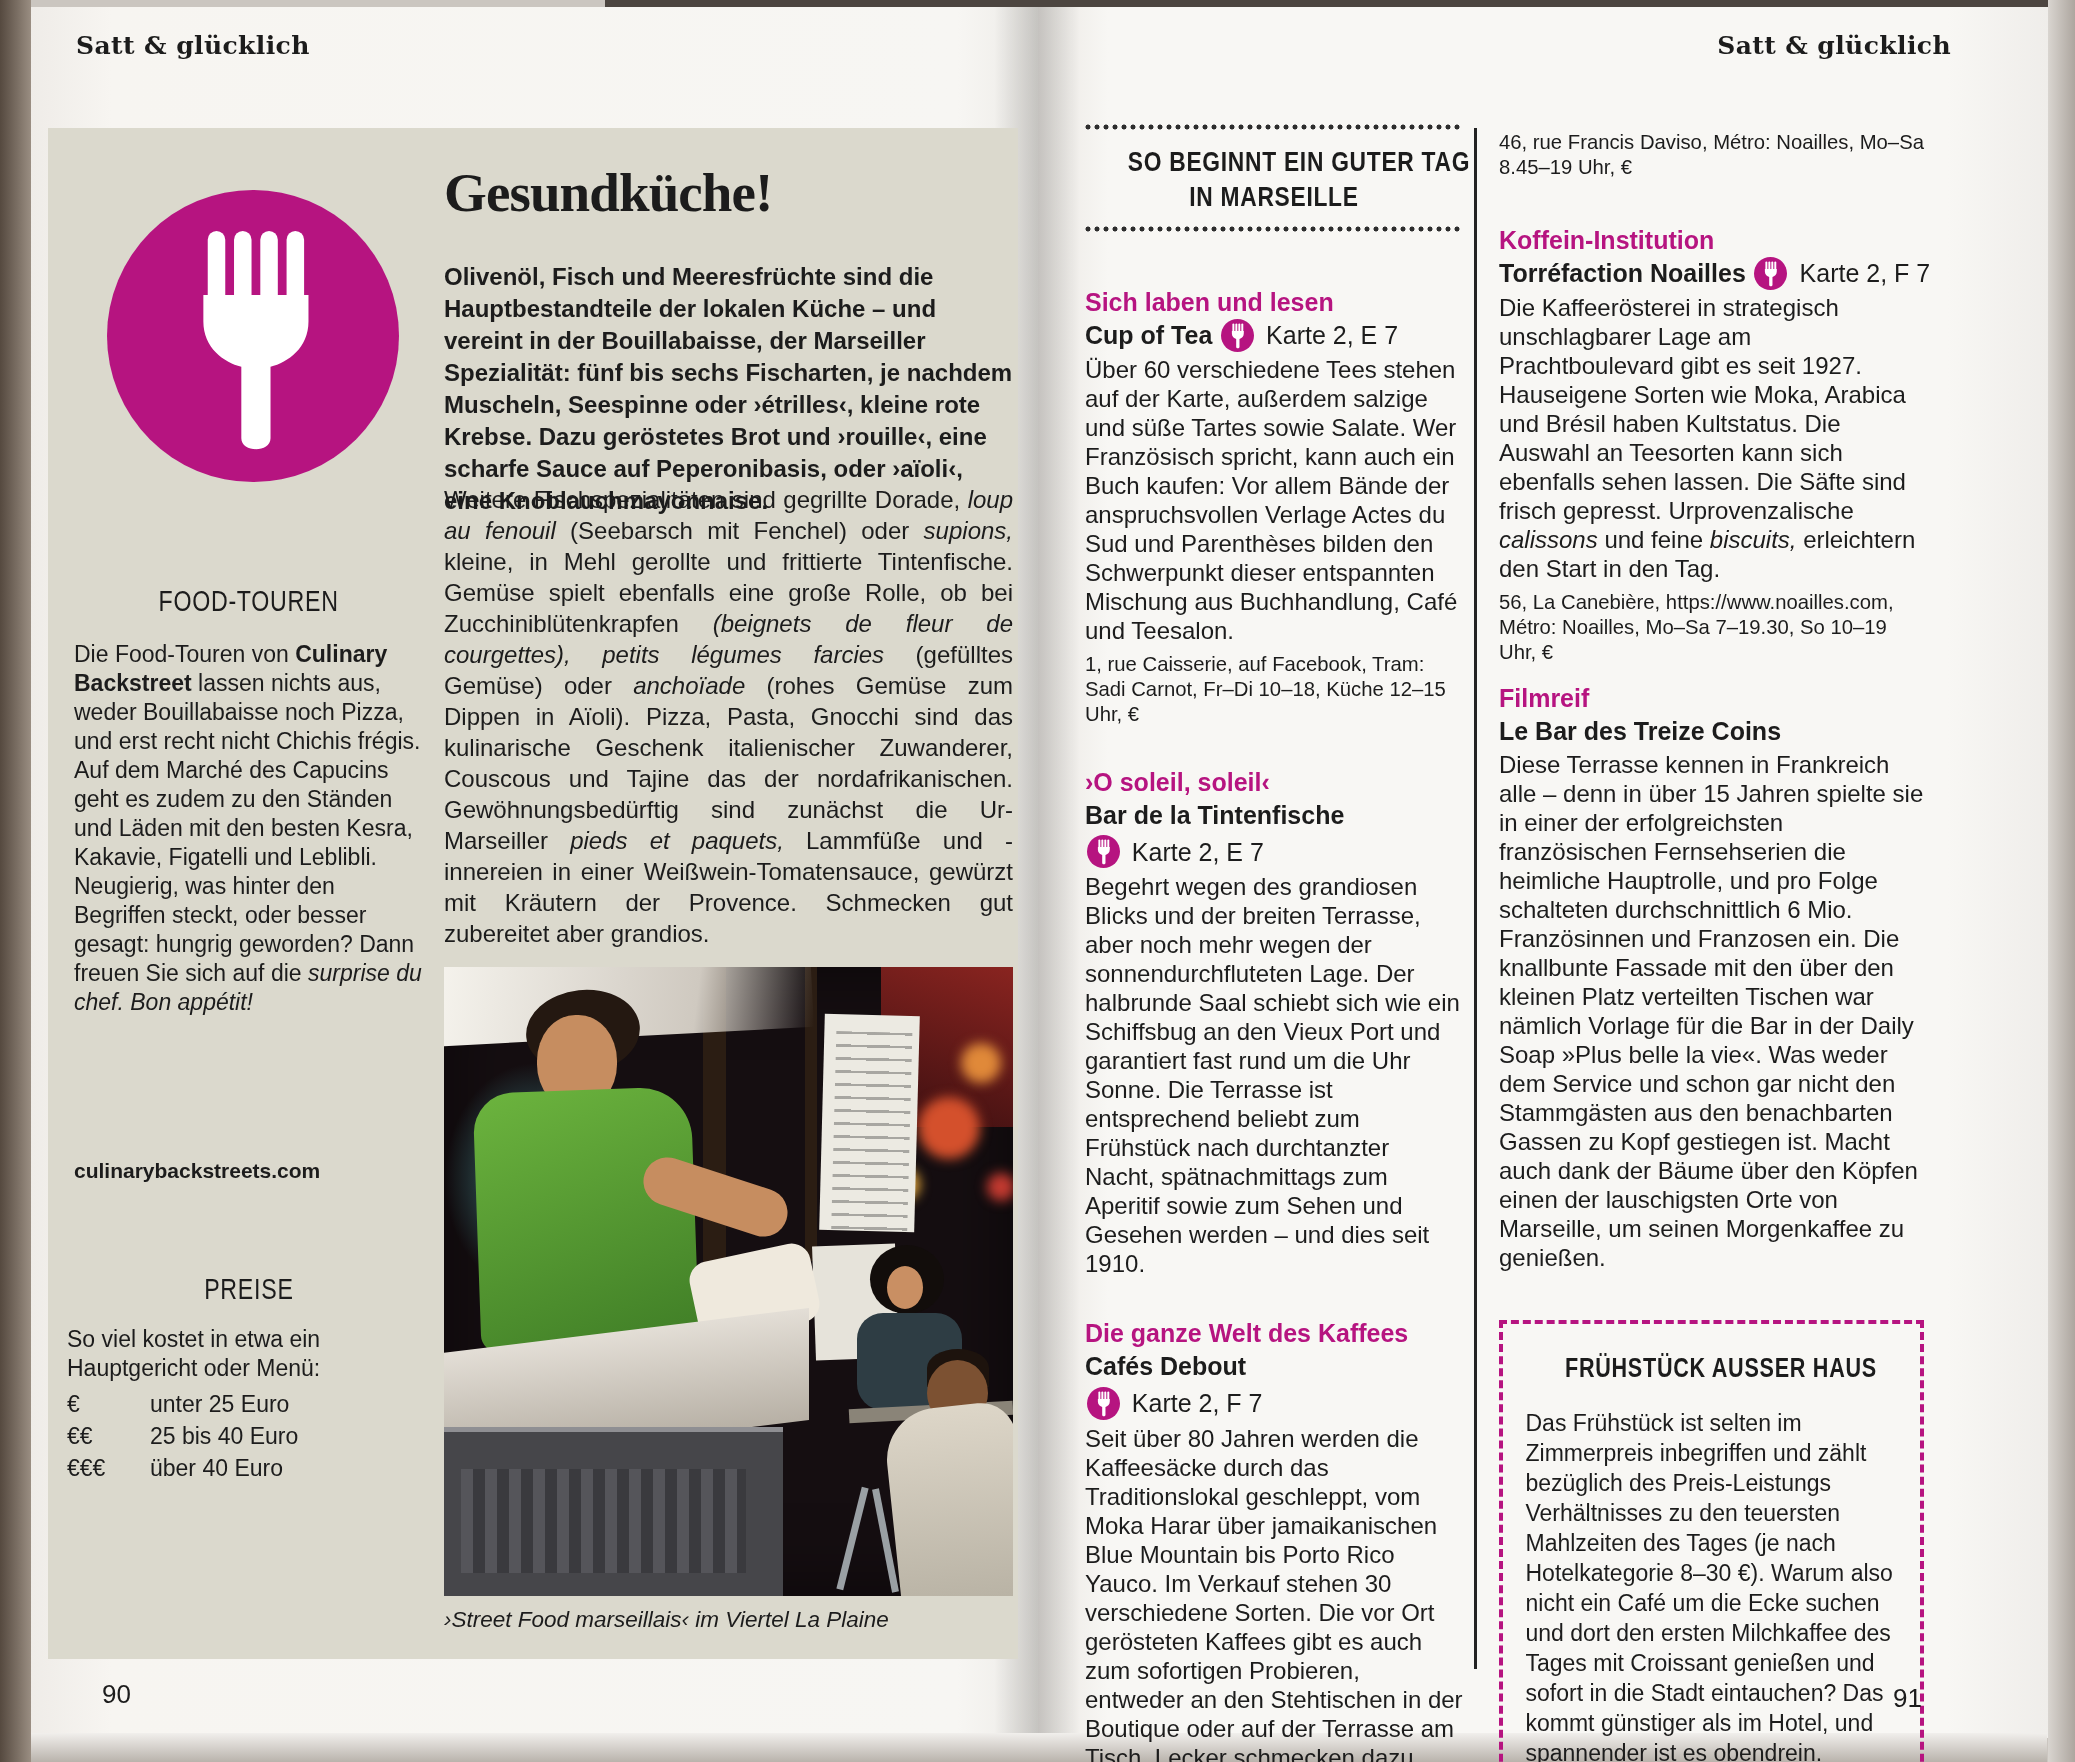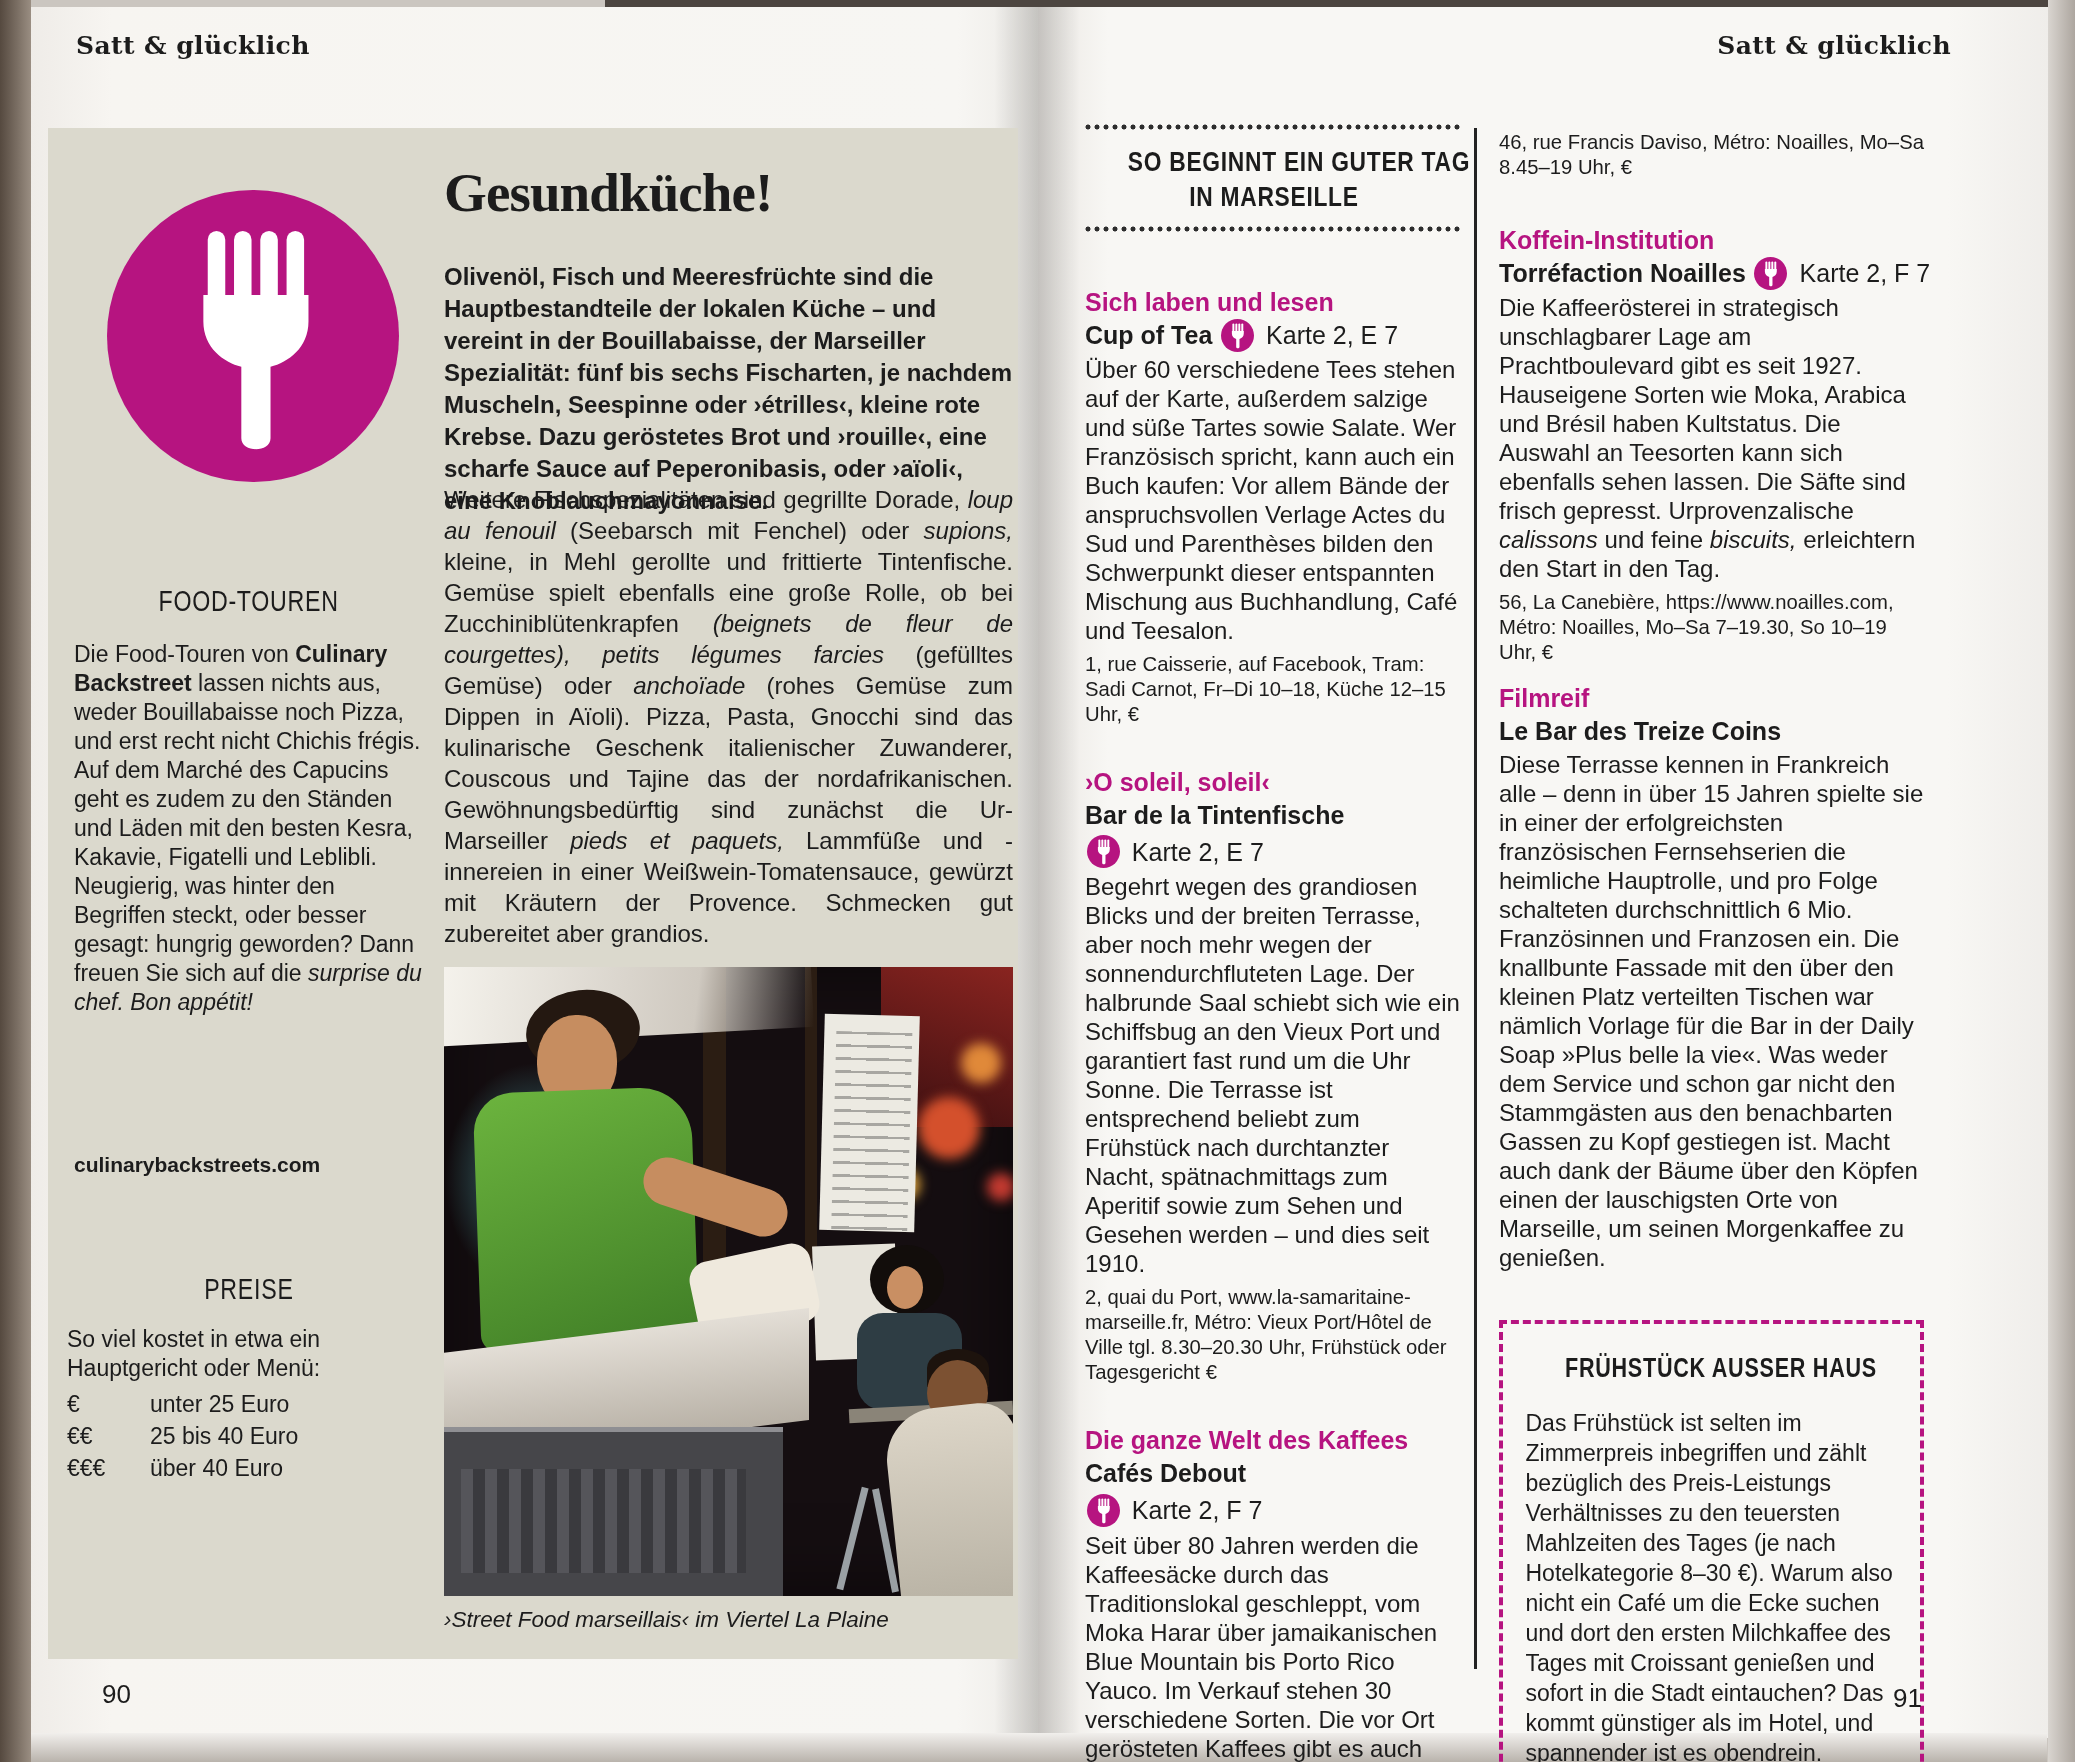--- a/index.html
+++ b/index.html
@@ -22,21 +22,21 @@
 
   .abs { position:absolute; }
   .serif { font-family:"Liberation Serif","DejaVu Serif",serif; }
   .runhead { font-family:"DejaVu Serif","Liberation Serif",serif; font-weight:bold; font-size:25px; letter-spacing:0.4px; }
   .cond { display:inline-block; transform:scaleX(.8); transform-origin:center; white-space:nowrap; }
 
   
   .beige { background:var(--beige,#dbd9cd); }
   .sideheading { text-align:center; font-weight:normal; font-size:29px; letter-spacing:0.9px; }
   .sidepar { font-size:23px; line-height:29px; }
-  .website { font-weight:bold; font-size:21px; margin-top:12px; }
+  .website { font-weight:bold; font-size:21px; margin-top:18px; }
   .preise-intro { font-size:23px; line-height:29px; }
   .prow { display:flex; font-size:23px; line-height:32px; }
   .prow .sym { width:83px; }
   .title { font-size:55px; letter-spacing:-0.9px; font-weight:bold; }
   .intro { font-size:24px; line-height:32px; font-weight:bold; }
   .artbody { font-size:24px; line-height:31px; text-align:justify; }
   .caption { font-size:22.5px; font-style:italic; }
   .pagenum { font-size:26px; }
 
   
@@ -222,21 +222,20 @@
               <rect x="34.5" y="14" width="6" height="29" rx="3"></rect>
               <rect x="43.5" y="14" width="6" height="29" rx="3"></rect>
               <rect x="52.5" y="14" width="6" height="29" rx="3"></rect>
               <rect x="61.5" y="14" width="6" height="29" rx="3"></rect>
               <path d="M33 36 h36 v9 c0 9 -7 14 -13 15.5 v24.5 c0 5 -10 5 -10 0 V60.5 c-6 -1.5 -13 -6.5 -13 -15.5 z"></path>
             </g>
           </svg>
         <span>Karte 2, E 7</span>
       </div>
       <div class="ebody"><span>Begehrt wegen des grandiosen Blicks und der breiten Terrasse, aber noch mehr wegen der sonnendurchfluteten Lage. Der halbrunde Saal schiebt sich wie ein Schiffsbug an den Vieux Port und garantiert fast rund um die Uhr Sonne. Die Terrasse ist entsprechend beliebt zum Frühstück nach durchtanzter Nacht, spätnachmittags zum Aperitif sowie zum Sehen und Gesehen werden – und dies seit 1910.</span></div>
-      <div class="info">2, quai du Port, www.la-samaritaine-marseille.fr, Métro: Vieux Port/Hôtel de Ville tgl. 8.30–20.30 Uhr, Frühstück oder Tagesgericht €</div>
     </div>
 
     <div class="entry">
       <div class="kicker">Die ganze Welt des Kaffees</div>
       <div class="nameline"><b>Cafés Debout</b></div>
       <div class="karteline">
         <svg class="fork fork-sm" viewBox="0 0 100 100">
             <circle cx="50" cy="50" r="50" fill="#b61480"></circle>
             <g fill="#fff">
               <rect x="34.5" y="14" width="6" height="29" rx="3"></rect>

